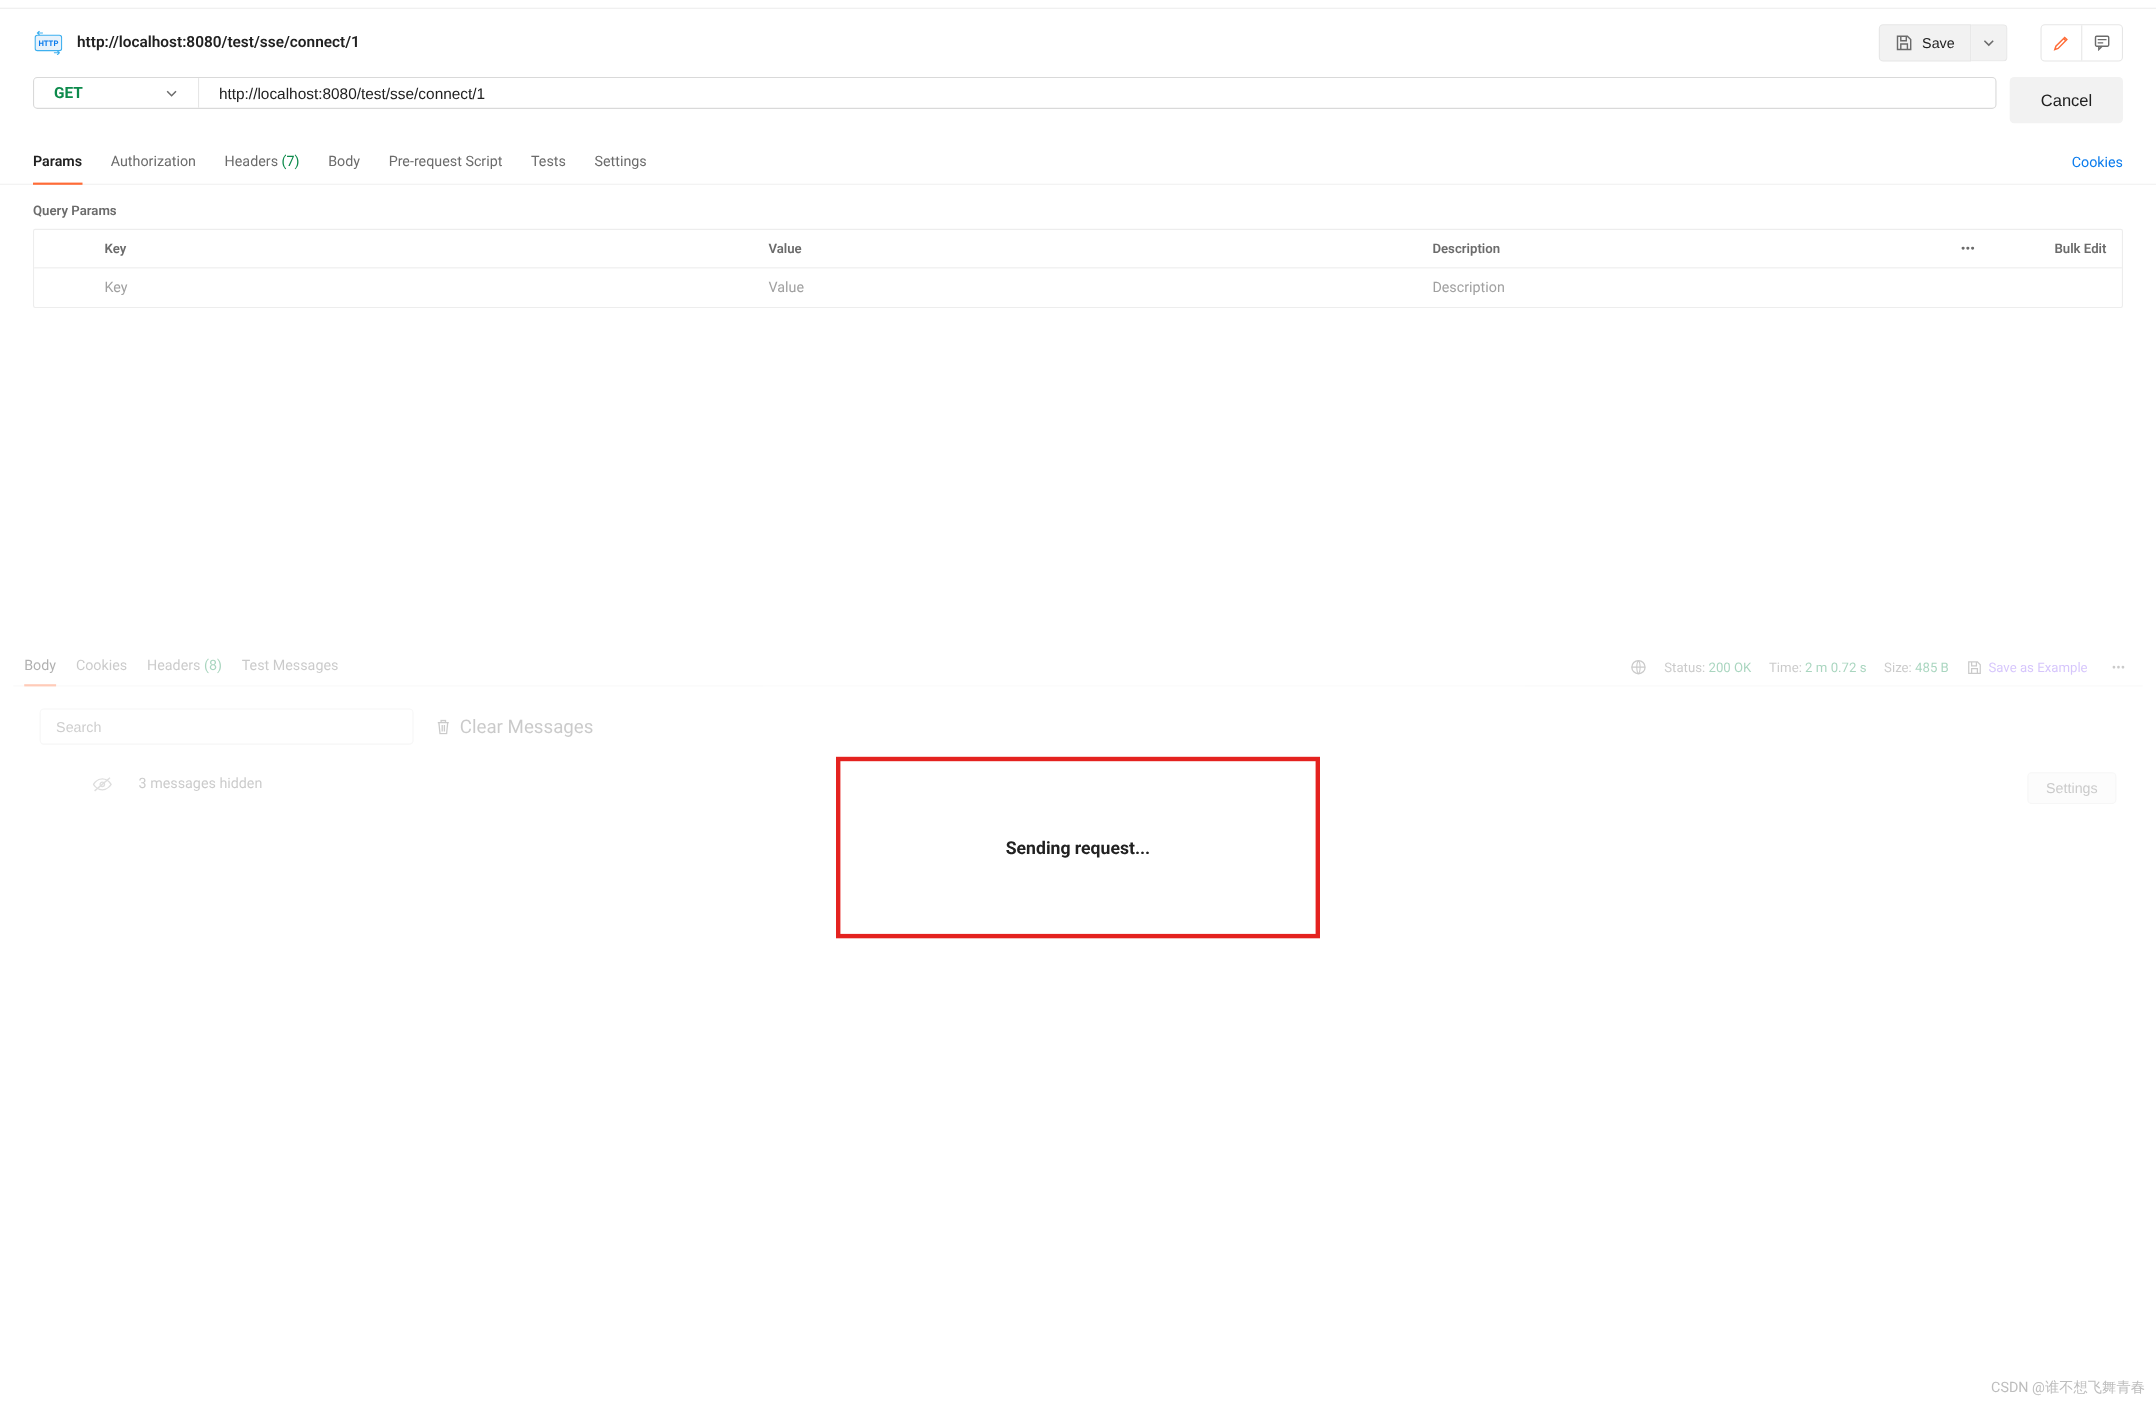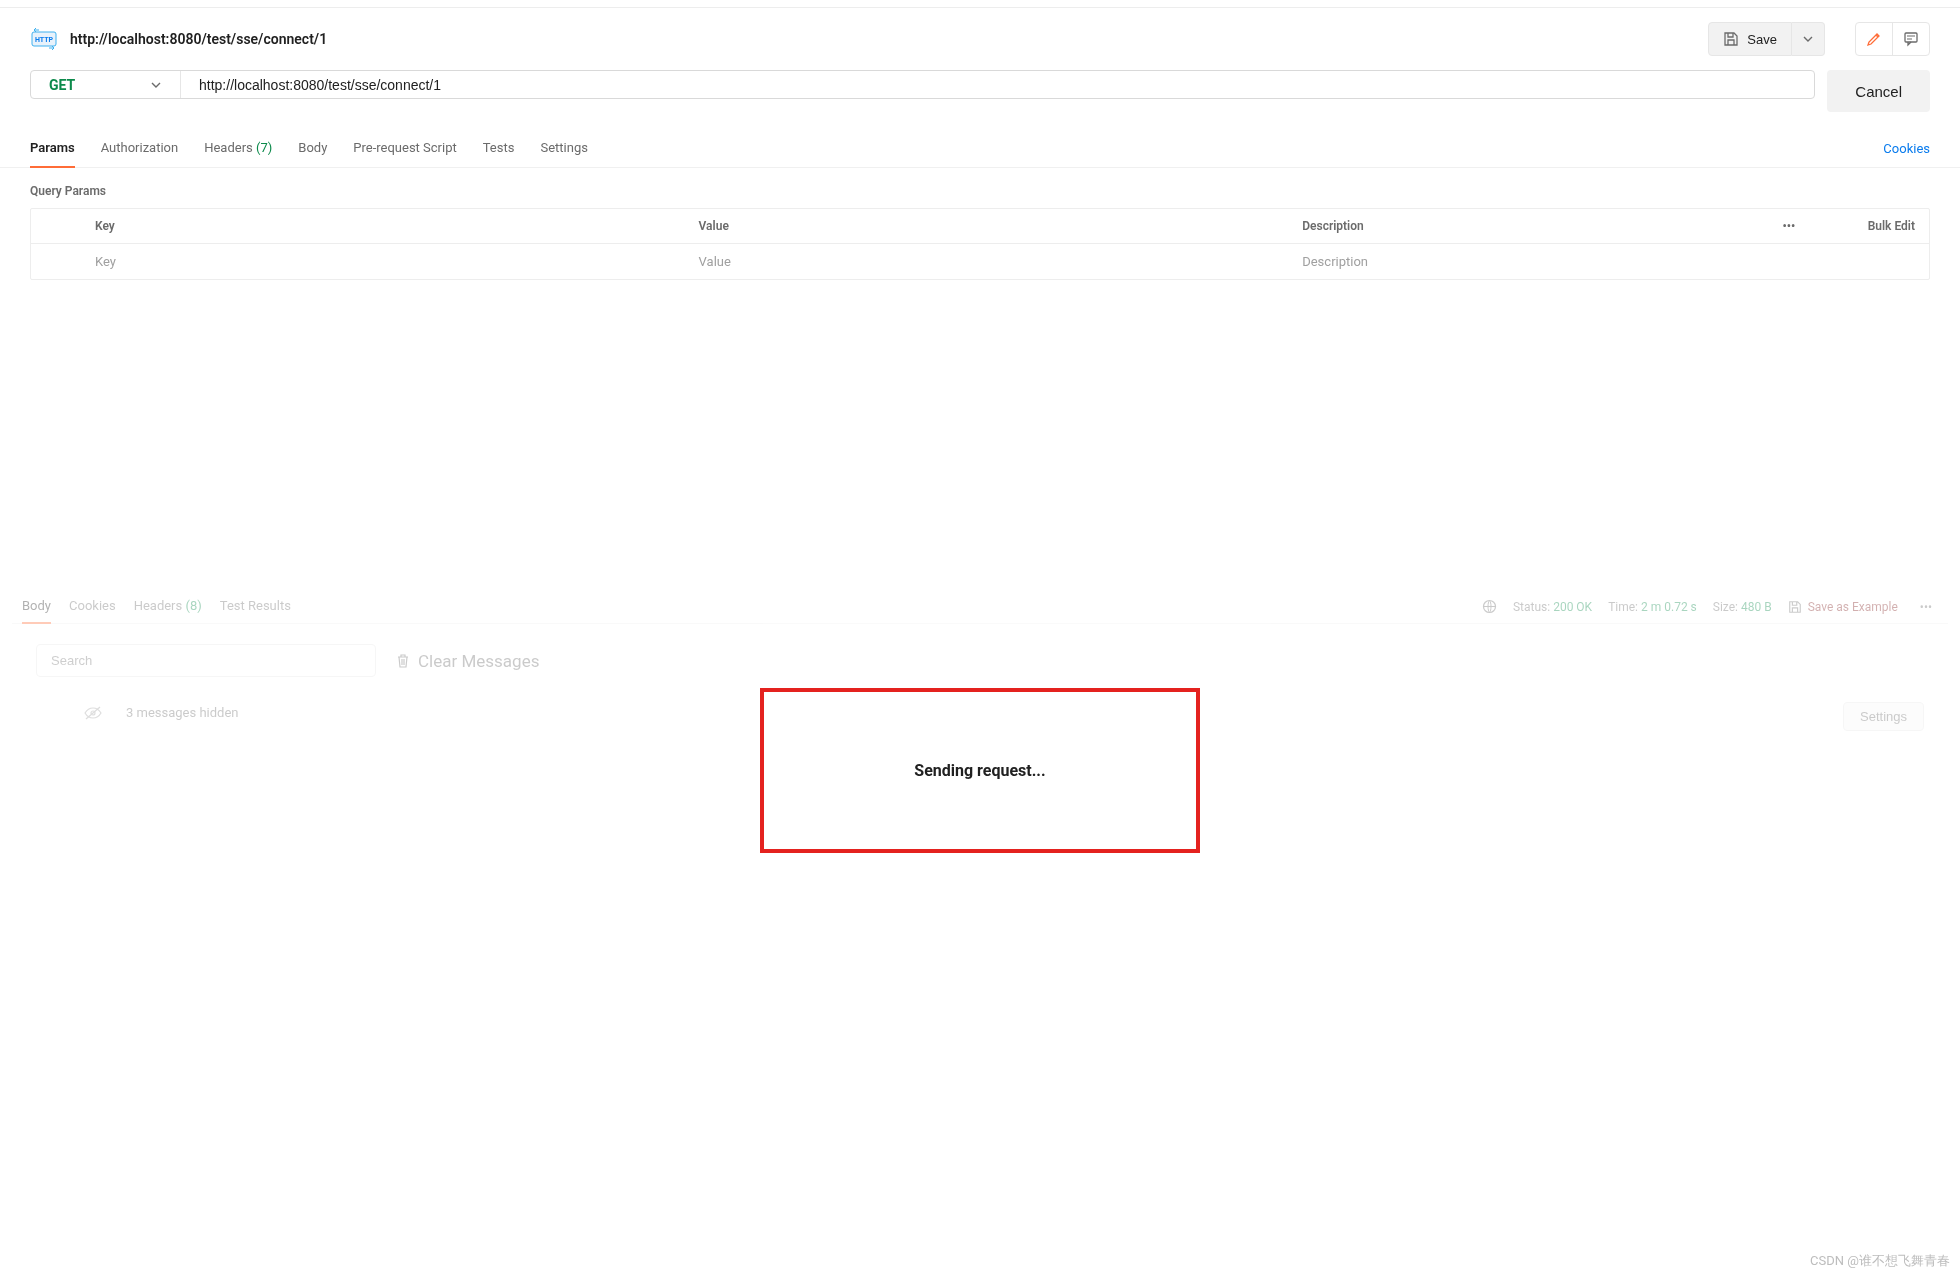--- a/index.html
+++ b/index.html
@@ -52,21 +52,21 @@
 .response-panel { position: absolute; left: 12px; right: 12px; top: 590px; opacity: 0.35; }
 .resp-tabs-row { display: flex; align-items: center; padding: 0 10px; border-bottom: 1px solid #f0f0f0; }
 .resp-tabs { display: flex; gap: 18px; }
 .resp-tab { padding: 8px 0 10px 0; font-size: 13px; color: #6b6b6b; cursor: pointer; position: relative; }
 .resp-tab.active { color: #212121; }
 .resp-tab.active::after { content: ''; position: absolute; left: 0; right: 0; bottom: -1px; height: 2px; background: #ff6c37; }
 .resp-tab .count { color: #0c8a4b; }
 .resp-spacer { flex: 1; }
 .resp-meta { display: flex; align-items: center; gap: 16px; font-size: 12px; color: #6b6b6b; }
 .resp-meta .val-green { color: #0c8a4b; }
-.save-example { display: flex; align-items: center; gap: 6px; font-size: 12px; color: #7f1d1d; cursor: pointer; }
+.save-example { display: flex; align-items: center; gap: 6px; font-size: 12px; color: #8b5cf6; cursor: pointer; }
 .resp-more { color: #6b6b6b; cursor: pointer; padding: 0 6px; }
 
 .resp-body-bar { display: flex; align-items: center; padding: 20px 10px 10px 24px; gap: 20px; }
 .search-box { border: 1px solid #e6e6e6; border-radius: 4px; padding: 8px 14px; width: 340px; font-size: 13px; color: #6b6b6b; background: #fff; }
 .clear-msgs { display: flex; align-items: center; gap: 8px; font-size: 17px; color: #6b6b6b; cursor: pointer; }
 
 .hidden-row { display: flex; align-items: center; padding: 18px 10px 10px 72px; gap: 24px; font-size: 13px; color: #6b6b6b; }
 .restore-btn { position: absolute; right: 24px; top: 112px; background: #f7f7f7; border: 1px solid #e6e6e6; border-radius: 4px; padding: 6px 16px; font-size: 13px; color: #6b6b6b; cursor: pointer; }
 
 
@@ -186,33 +186,33 @@
 
 <div class="response-panel">
   <div class="resp-tabs-row">
     <div class="resp-tabs">
       <div class="resp-tab active">Body</div>
       <div class="resp-tab">Cookies</div>
       <div class="resp-tab">
         <span>Headers</span>
         <span class="count">(8)</span>
       </div>
-      <div class="resp-tab">Test Results</div>
+      <div class="resp-tab">Test Messages</div>
     </div>
     <div class="resp-spacer"></div>
     <div class="resp-meta">
       <span>
           <svg width="15" height="15" viewBox="0 0 15 15">
             <circle cx="7.5" cy="7.5" r="6" fill="none" stroke="#6b6b6b" stroke-width="1.2"></circle>
             <path d="M1.5 7.5h12M7.5 1.5c2 2 2 10 0 12M7.5 1.5c-2 2-2 10 0 12" fill="none" stroke="#6b6b6b" stroke-width="1"></path>
           </svg>
         </span>
       <span><span>Status:</span> <span class="val-green">200 OK</span></span>
       <span><span>Time:</span> <span class="val-green">2 m 0.72 s</span></span>
-      <span><span>Size:</span> <span class="val-green">480 B</span></span>
+      <span><span>Size:</span> <span class="val-green">485 B</span></span>
       <div class="save-example">
         <span>
             <svg width="14" height="14" viewBox="0 0 16 16">
               <path d="M2 2h9l3 3v9H2V2zm3 0v4h5V2M5 14v-5h6v5" fill="none" stroke="#6b6b6b" stroke-width="1.3"></path>
             </svg>
           </span>
         <span>Save as Example</span>
       </div>
       <div class="resp-more">•••</div>
     </div>

